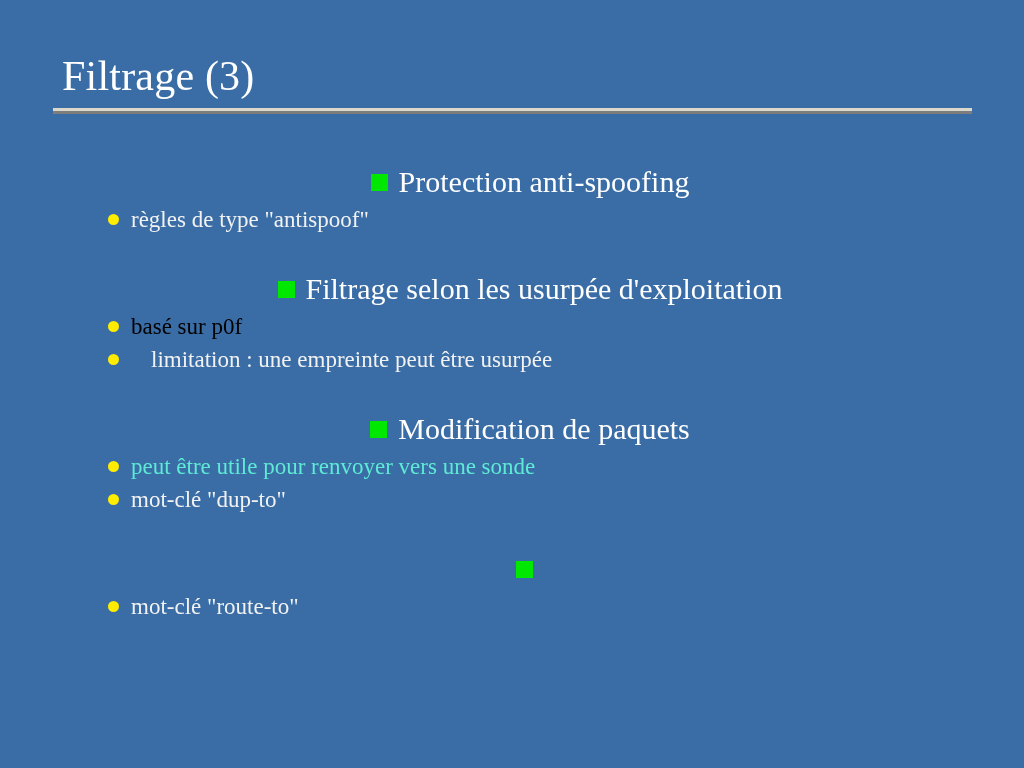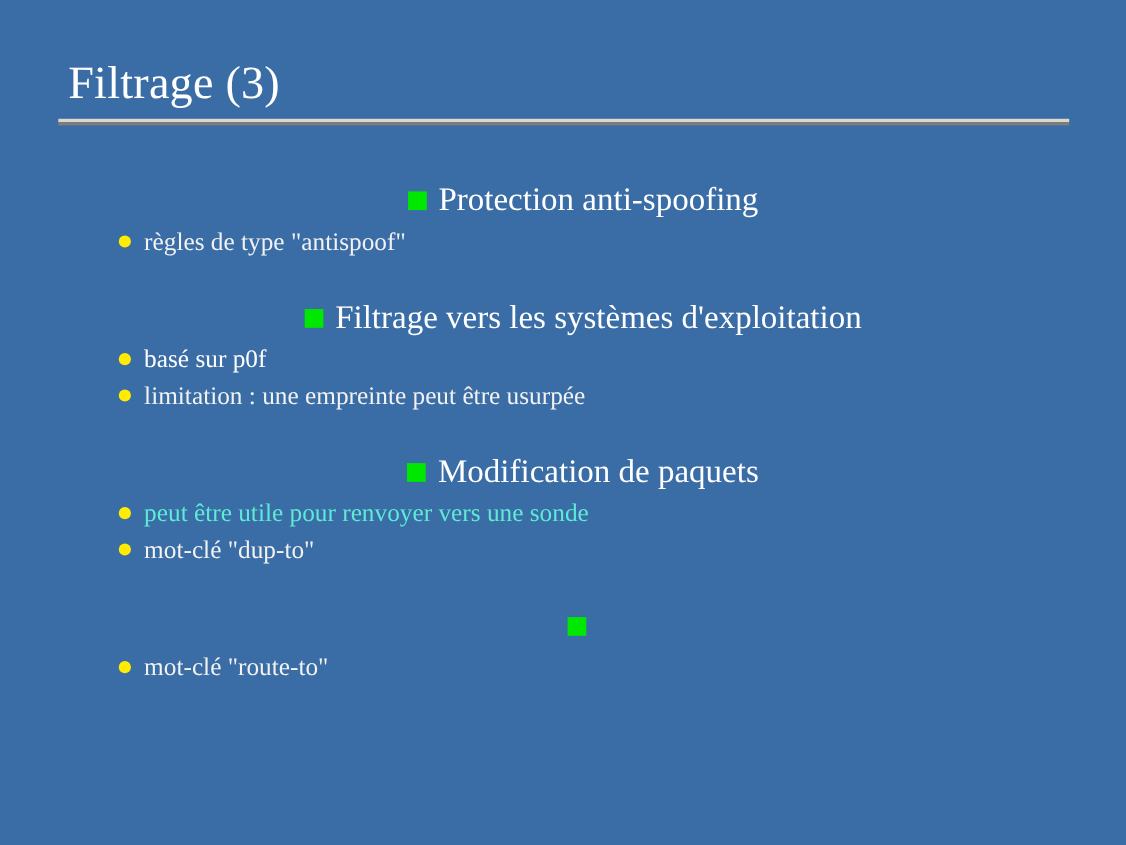--- a/index.html
+++ b/index.html
@@ -163,34 +163,34 @@
           <span class="text" style="color: rgb(242, 242, 242);">règles de type "antispoof"</span>
         </div>
       </div>
     </div>
 
     <div class="group">
       <div class="lvl1">
         <span class="bullet-wrap">
           <span class="sq-bullet" style="background: rgb(0, 232, 0);"></span>
         </span>
-        <span class="text">Filtrage vers les systèmes d'exploitation</span>
-      </div>
-      <div class="lvl2-list">
-        <div class="lvl2">
-          <span class="bullet-wrap">
-            <span class="dot-bullet" style="background: rgb(255, 236, 0);"></span>
-          </span>
-          <span class="text" style="color: #ffffff;">basé sur p0f</span>
-        </div>
-        <div class="lvl2">
-          <span class="bullet-wrap">
-            <span class="dot-bullet" style="background: rgb(255, 236, 0);"></span>
-          </span>
-          <span class="text" style="color: rgb(242, 242, 242);">limitation : une empreinte peut être usurpée</span>
+        <span class="text">Filtrage selon les usurpée d'exploitation</span>
+      </div>
+      <div class="lvl2-list">
+        <div class="lvl2">
+          <span class="bullet-wrap">
+            <span class="dot-bullet" style="background: rgb(255, 236, 0);"></span>
+          </span>
+          <span class="text" style="color: #000000;">basé sur p0f</span>
+        </div>
+        <div class="lvl2">
+          <span class="bullet-wrap">
+            <span class="dot-bullet" style="background: rgb(255, 236, 0);"></span>
+          </span>
+          <span class="text" style="color: rgb(242, 242, 242); margin-left: 20px;">limitation : une empreinte peut être usurpée</span>
         </div>
       </div>
     </div>
 
     <div class="group">
       <div class="lvl1">
         <span class="bullet-wrap">
           <span class="sq-bullet" style="background: rgb(0, 232, 0);"></span>
         </span>
         <span class="text">Modification de paquets</span>

